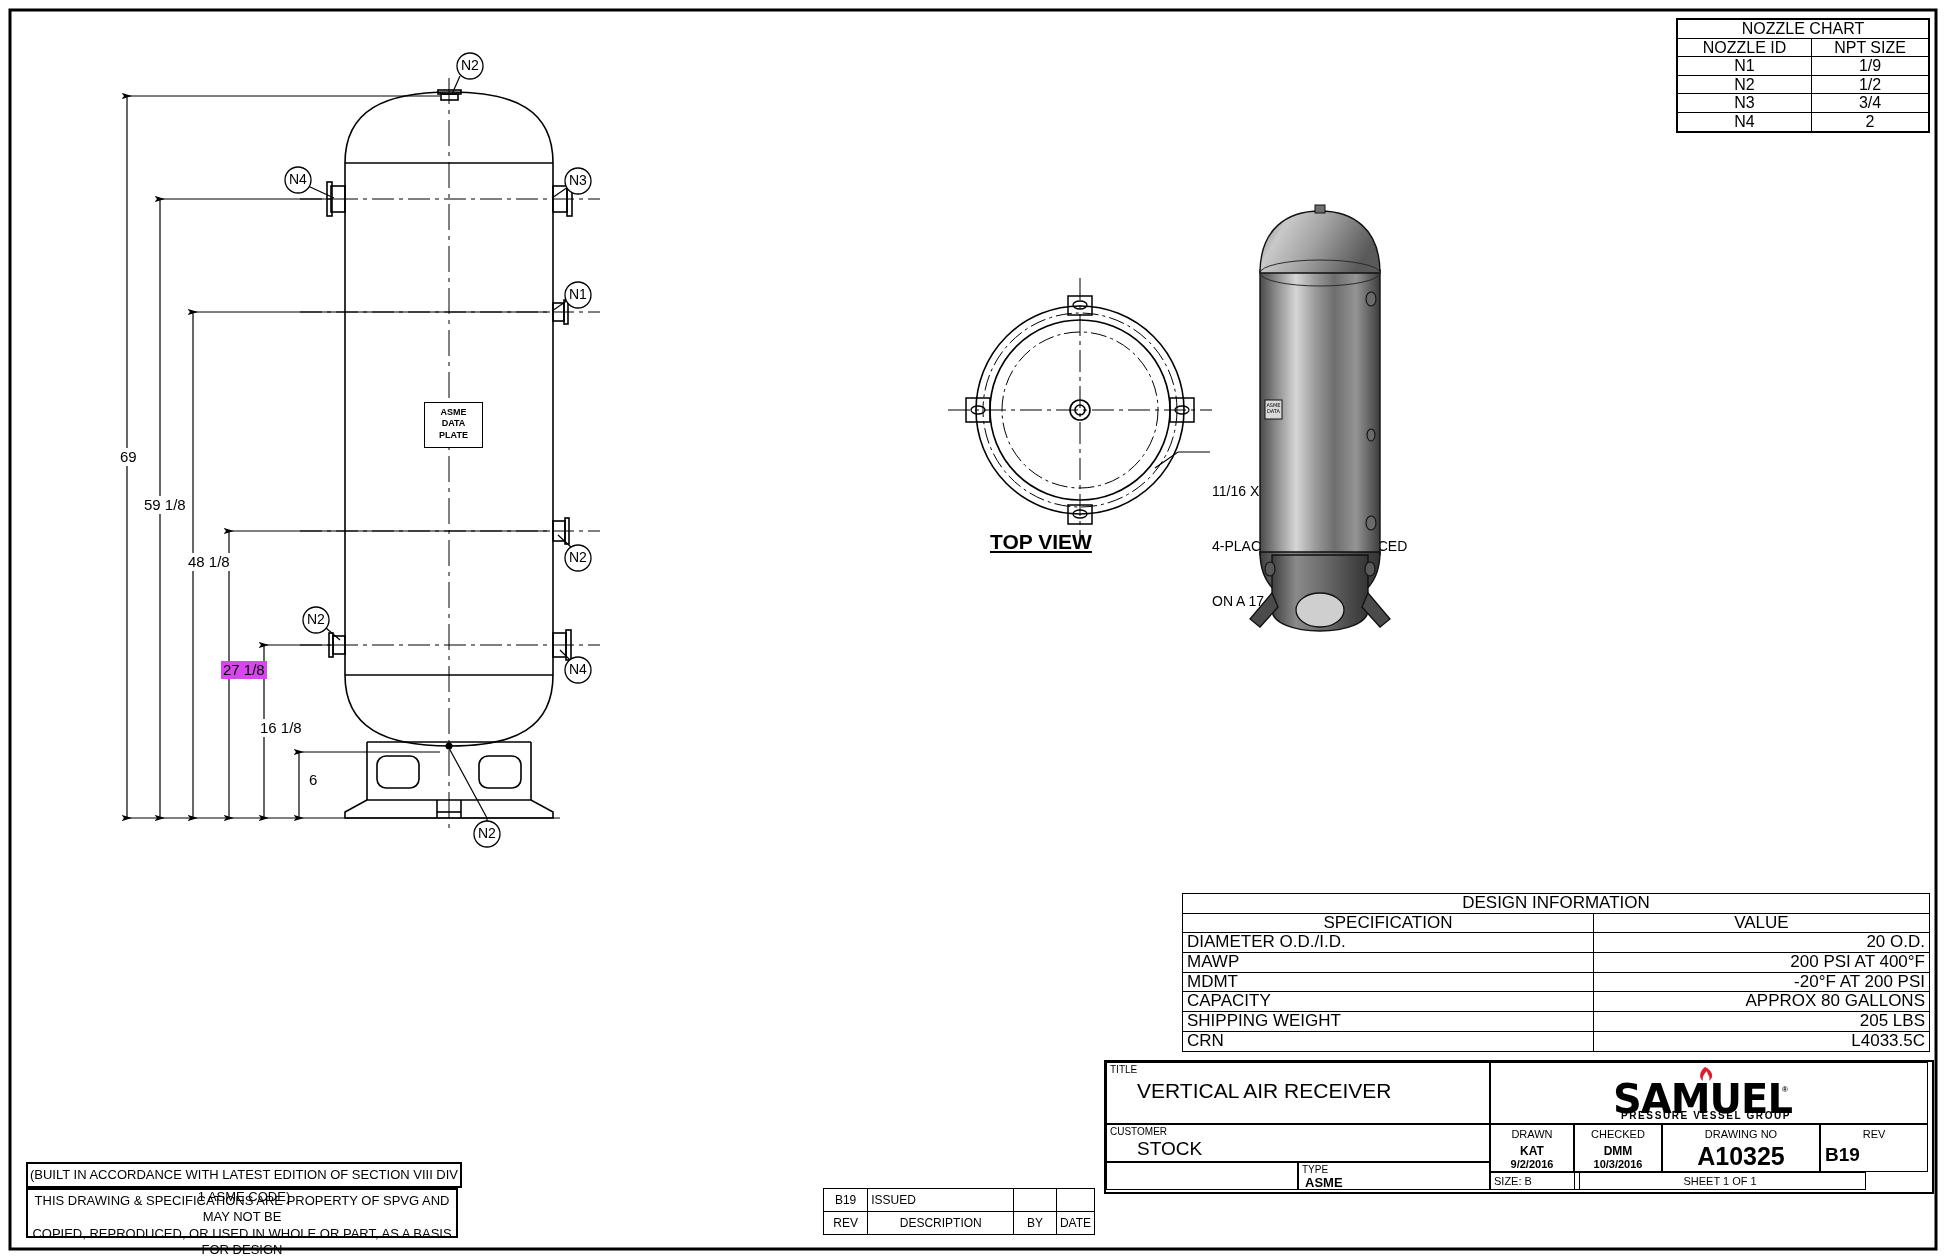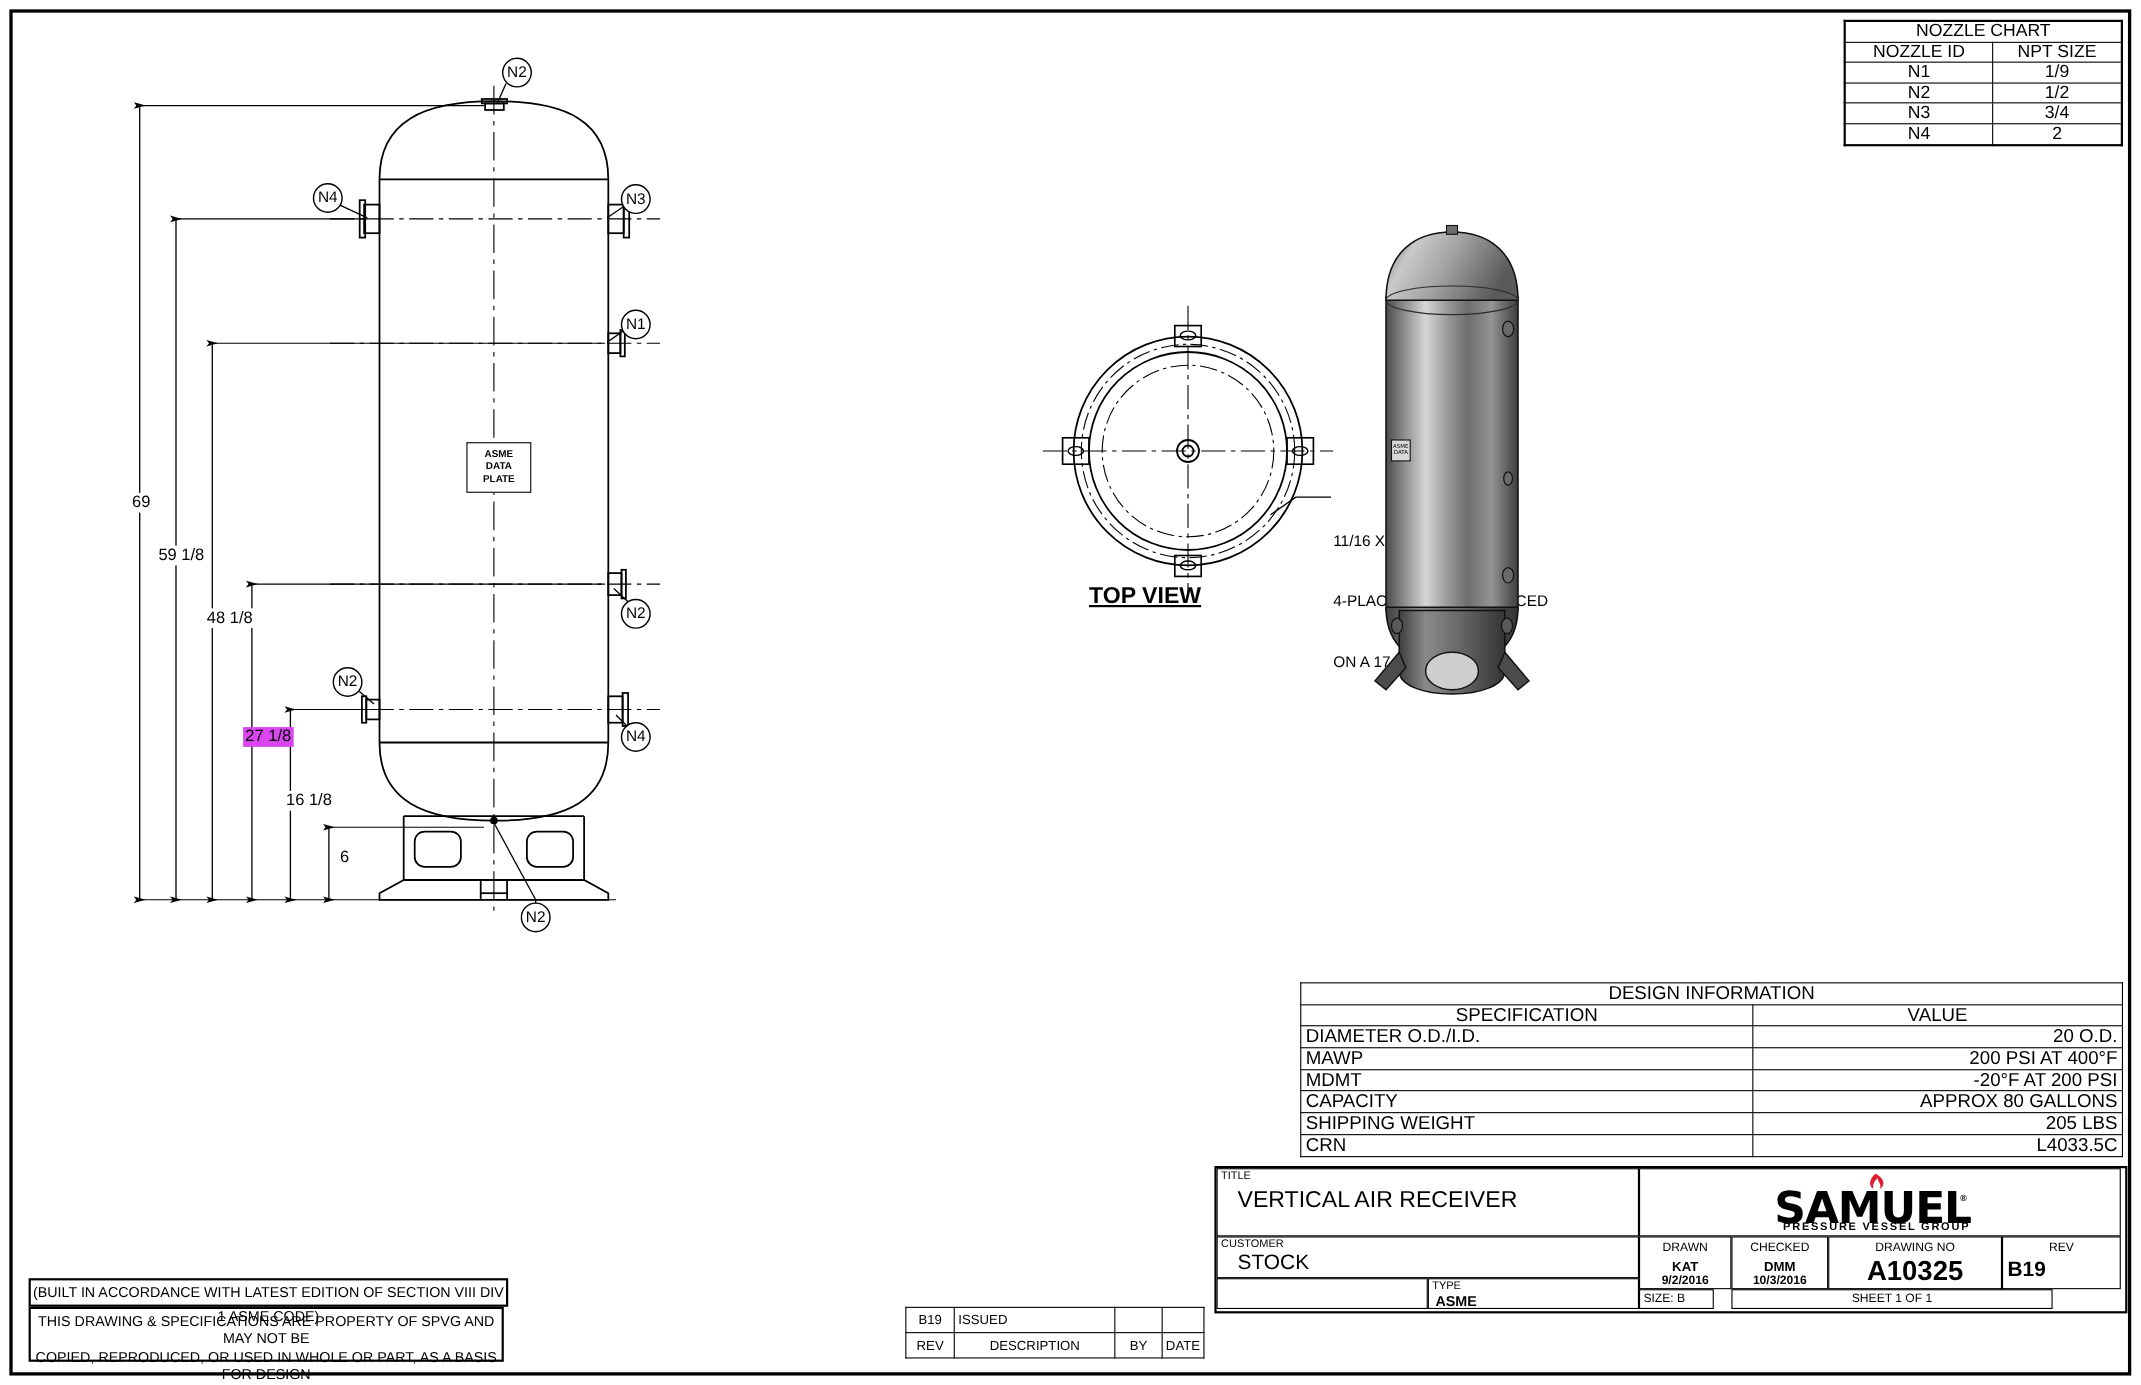--- a/index.html
+++ b/index.html
@@ -24,21 +24,21 @@
 
   
   #design-info{left:1182px;top:893px;width:748px;}
   #design-info table{width:100%;}
   #design-info table td{height:18px;font-size:17px;}
 
   
   #title-block{left:1104px;top:1060px;width:826px;height:130px;border:2px solid #000;background:#fff;}
   .tb-cell{position:absolute;box-sizing:border-box;border:1px solid #000;}
   .tb-lbl{font-size:10px;position:absolute;left:3px;top:1px;}
-  .tb-val{font-size:21px;position:absolute;left:18px;top:16px;text-align:center;}
+  .tb-val{font-size:21px;position:absolute;left:30px;top:16px;text-align:center;}
   .tb-sm{font-size:12px;font-weight:bold;text-align:center;width:100%;}
   .tb-c{font-size:11px;text-align:center;width:100%;position:absolute;top:3px;left:0;}
 
   
   #code-note{left:26px;top:1162px;width:432px;height:22px;border:2px solid #000;
              font-size:13px;text-align:center;line-height:22px;}
   #prop-note{left:26px;top:1188px;width:432px;height:50px;border:2px solid #000;
              font-size:13px;text-align:center;padding-top:3px;box-sizing:border-box;line-height:1.25;}
 
   
@@ -412,21 +412,21 @@
   <div class="tb-cell" style="left:556px;top:62px;width:158px;height:48px;">
     <span class="tb-c">DRAWING NO</span>
     <span style="position:absolute;top:17px;width:100%;text-align:center;font-size:25px;font-weight:bold;">A10325</span>
   </div>
 
   <div class="tb-cell" style="left:714px;top:62px;width:108px;height:48px;">
     <span class="tb-c">REV</span>
     <span style="position:absolute;top:19px;left:4px;font-size:19px;font-weight:bold;">B19</span>
   </div>
 
-  <div class="tb-cell" style="left:384px;top:110px;width:68px;height:18px;">
+  <div class="tb-cell" style="left:384px;top:110px;width:90px;height:18px;">
     <span style="position:absolute;left:3px;top:2px;font-size:11px;">SIZE: B</span>
   </div>
 
   <div class="tb-cell" style="left:468px;top:110px;width:292px;height:18px;">
     <span style="position:absolute;width:100%;text-align:center;top:2px;font-size:11px;">SHEET 1  OF 1</span>
   </div>
 </div>
 
 <div class="abs" id="rev-block">
   <table>

